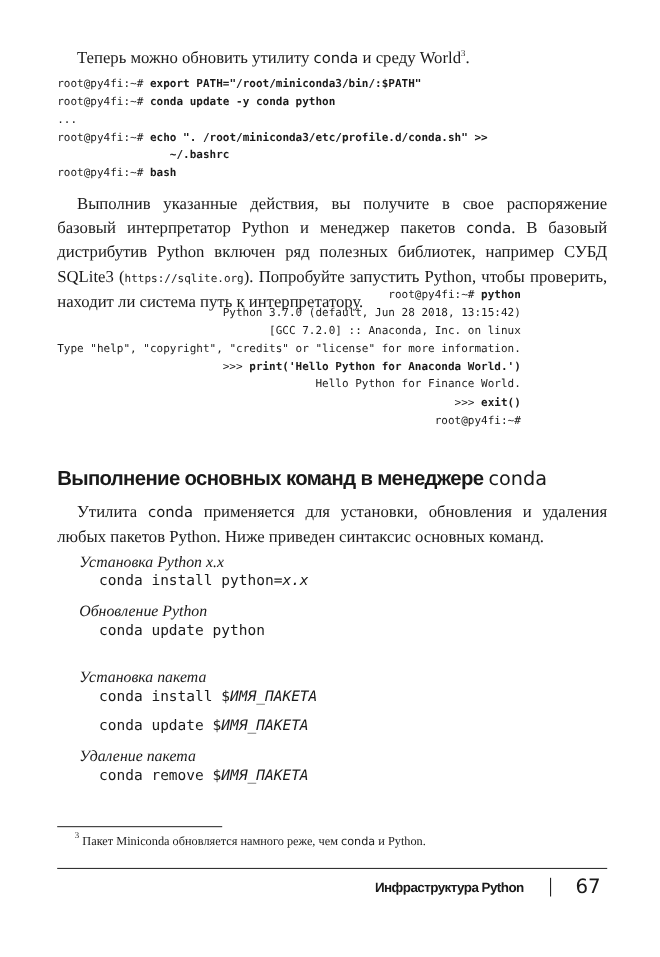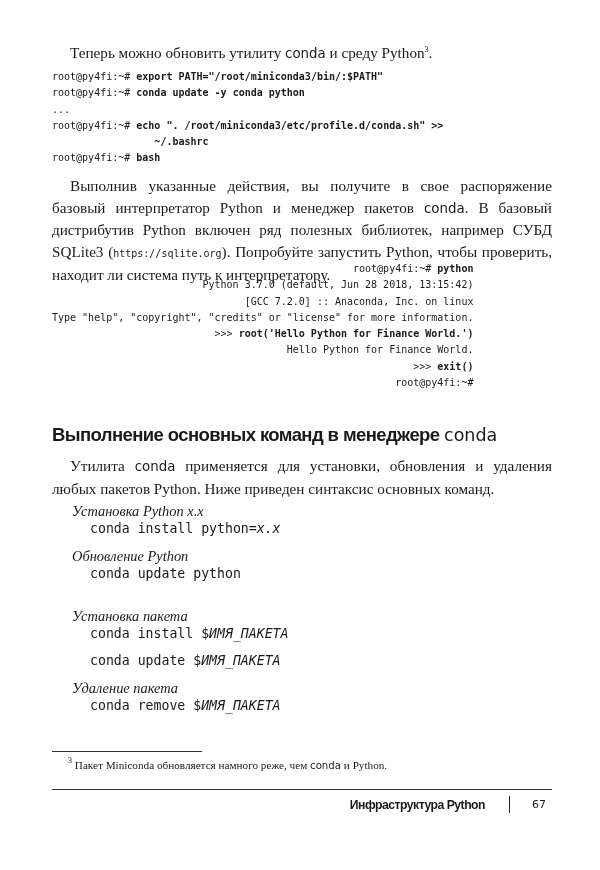--- a/index.html
+++ b/index.html
@@ -23,46 +23,46 @@
   .syn-label { font-family: Liberation Serif, serif; font-style: italic; font-size: 14.4px; margin: 0 0 0 20px; line-height: 18px; }
   .syn-cmd { font-family: "DejaVu Sans Mono", monospace; font-size: 13.2px; margin: 0 0 0 38px; line-height: 18px; white-space: pre; }
   .syn-cmd i { font-style: italic; }
 
   .fn-rule { position: absolute; left: 52px; top: 751px; width: 150px; height: 1px; background: #333; }
   .footnote { position: absolute; left: 68px; top: 759px; font-size: 11.2px; }
   .foot-rule { position: absolute; left: 52px; top: 789px; width: 500px; height: 1px; background: #333; }
   .running { position: absolute; top: 796px; right: 54px; font-size: 12.2px; display: flex; align-items: center; }
   .running .title { font-family: "Liberation Sans", sans-serif; font-weight: bold; letter-spacing: -0.5px; }
   .running .sep { width: 1px; height: 17px; background: #222; margin: 0 22px 0 24px; }
-  .running .num { font-family: "DejaVu Sans", sans-serif; font-size: 11px; }
+  .running .num { font-family: "DejaVu Sans", sans-serif; font-size: 18px; }
 </style>
 </head>
 <body>
 
 <div class="page">
 
-  <p class="para indent serif" style="position:absolute; top:42px; width:500px;"><span>Теперь можно обновить утилиту </span><span class="inl-sans">conda</span><span> и среду Python</span><sup>3</sup><span>.</span></p>
+  <p class="para indent serif" style="position:absolute; top:42px; width:500px;"><span>Теперь можно обновить утилиту </span><span class="inl-sans">conda</span><span> и среду World</span><sup>3</sup><span>.</span></p>
 
   <div style="position:absolute; top:69px;">
     <div class="code mono"><span>root@py4fi:~# </span><b>export PATH="/root/miniconda3/bin/:$PATH"</b></div>
     <div class="code mono"><span>root@py4fi:~# </span><b>conda update -y conda python</b></div>
     <div class="code mono"><span>...</span></div>
     <div class="code mono"><span>root@py4fi:~# </span><b>echo ". /root/miniconda3/etc/profile.d/conda.sh" &gt;&gt;</b></div>
     <div class="code mono"><span>                 </span><b>~/.bashrc</b></div>
     <div class="code mono"><span>root@py4fi:~# </span><b>bash</b></div>
   </div>
 
   <p class="para indent serif" style="position:absolute; top:175px; width:500px;"><span>Выполнив указанные действия, вы получите в свое распоряжение базовый интерпретатор Python и менеджер пакетов </span><span class="inl-sans">conda</span><span>. В базовый дистрибутив Python включен ряд полезных библиотек, например СУБД SQLite3 (</span><span class="inl">https://sqlite.org</span><span>). Попробуйте запустить Python, чтобы проверить, находит ли система путь к интерпретатору.</span></p>
 
   <div style="position:absolute; top:261px;text-align:right;">
     <div class="code mono"><span>root@py4fi:~# </span><b>python</b></div>
     <div class="code mono"><span>Python 3.7.0 (default, Jun 28 2018, 13:15:42)</span></div>
     <div class="code mono"><span>[GCC 7.2.0] :: Anaconda, Inc. on linux</span></div>
     <div class="code mono"><span>Type "help", "copyright", "credits" or "license" for more information.</span></div>
-    <div class="code mono"><span>&gt;&gt;&gt; </span><b>root('Hello Python for Finance World.')</b></div>
+    <div class="code mono"><span>&gt;&gt;&gt; </span><b>print('Hello Python for Anaconda World.')</b></div>
     <div class="code mono"><span>Hello Python for Finance World.</span></div>
     <div class="code mono"><span>&gt;&gt;&gt; </span><b>exit()</b></div>
     <div class="code mono"><span>root@py4fi:~#</span></div>
   </div>
 
   <h2 class="heading" style="position:absolute; top:424px; white-space:nowrap;"><span>Выполнение основных команд в менеджере </span><span class="light">conda</span></h2>
 
   <p class="para indent serif" style="position:absolute; top:455px; width:500px;"><span>Утилита </span><span class="inl-sans">conda</span><span> применяется для установки, обновления и удаления любых пакетов Python. Ниже приведен синтаксис основных команд.</span></p>
 
   <div style="position:absolute; top:502px; width:500px;">

